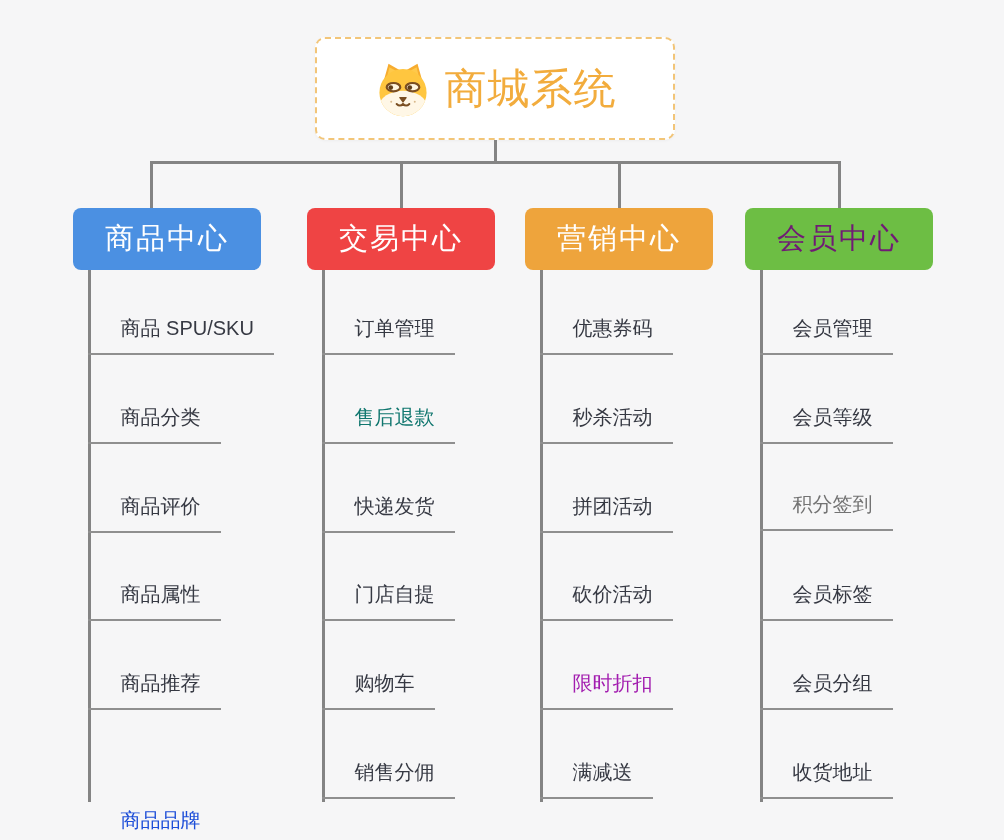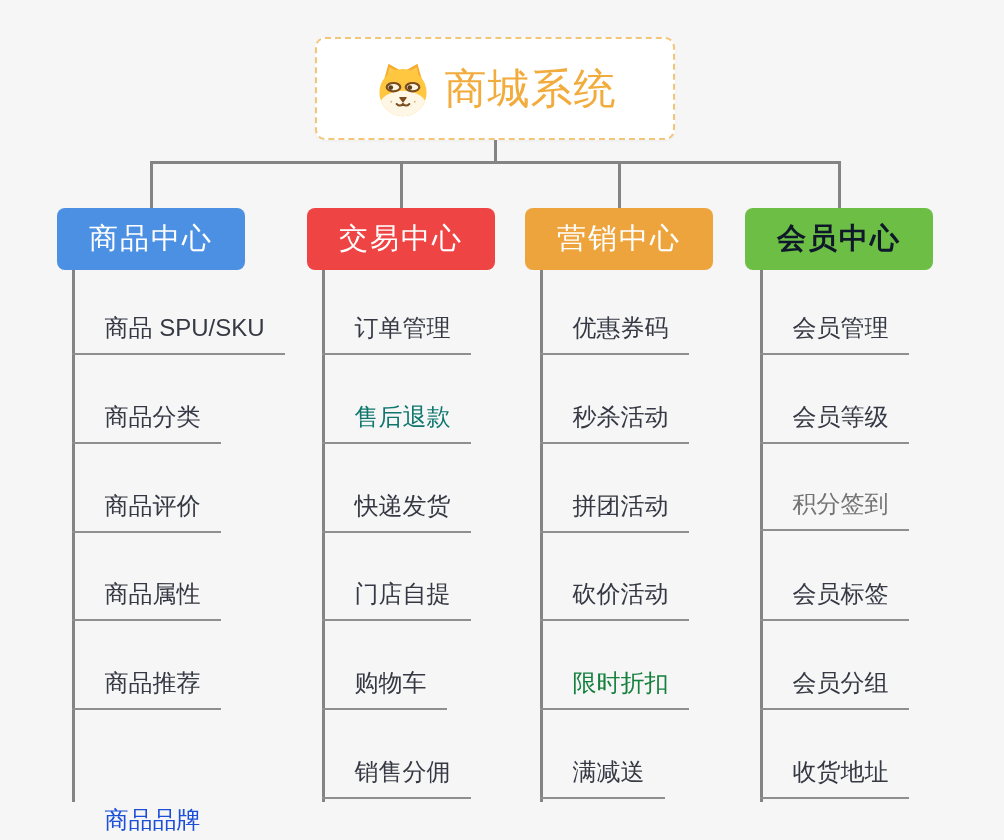--- a/index.html
+++ b/index.html
@@ -29,38 +29,38 @@
   .stem{left:493.5px;top:140px;width:3px;height:23px;}
   .hbar{left:149.5px;top:161px;width:689.5px;height:3px;}
   .drop{width:3px;top:161px;height:48px;}
   .drop-0{left:149.5px;}
   .drop-1{left:399.5px;}
   .drop-2{left:617.5px;}
   .drop-3{left:837.5px;}
 
   
   .branch{position:absolute;top:208px;width:188px;}
-  .branch-0{left:57px;}
+  .branch-0{left:73px;}
   .branch-1{left:307px;}
   .branch-2{left:525px;border-radius:10px;}
   .branch-3{left:745px;}
   .branch-box{
     height:62px;border-radius:8px;
     display:flex;align-items:center;justify-content:center;
     font-size:29px;color:#ffffff;letter-spacing:2px;white-space:nowrap;
     cursor:pointer;
   }
   .trunk{
     position:absolute;left:14.5px;top:62px;height:532px;width:0;
     border-left:3px solid #848484;
   }
   .leaves{position:absolute;left:14.5px;top:62px;width:0;height:532px;}
   .leaf{
     position:absolute;left:0;transform:translateY(-100%);
-    font-size:24px;line-height:30px;color:#363943;
+    font-size:20px;line-height:30px;color:#363943;
     padding:0 20px 10px 33px;
     border-bottom:2px solid #8f8f8f;
     white-space:nowrap;cursor:pointer;
   }
 </style>
 </head>
 <body style="background: rgb(246, 246, 247);">
 
 <div class="canvas">
 
@@ -128,27 +128,27 @@
   </div>
 
   <div class="branch branch-2">
     <div class="branch-box" style="background: rgb(238, 164, 60); color: rgb(255, 255, 255);">营销中心</div>
     <div class="trunk" style="border-left-color: rgb(132, 132, 132);"></div>
     <div class="leaves">
         <div class="leaf" style="top: 85px; border-bottom-color: rgb(143, 143, 143); color: rgb(54, 57, 67);">优惠券码</div>
         <div class="leaf" style="top: 173.8px; border-bottom-color: rgb(143, 143, 143); color: rgb(54, 57, 67);">秒杀活动</div>
         <div class="leaf" style="top: 262.6px; border-bottom-color: rgb(143, 143, 143); color: rgb(54, 57, 67);">拼团活动</div>
         <div class="leaf" style="top: 351.4px; border-bottom-color: rgb(143, 143, 143); color: rgb(54, 57, 67);">砍价活动</div>
-        <div class="leaf" style="top: 440.2px; border-bottom-color: rgb(143, 143, 143); color: #15803d;">限时折扣</div>
+        <div class="leaf" style="top: 440.2px; border-bottom-color: rgb(143, 143, 143); color: #a21caf;">限时折扣</div>
         <div class="leaf" style="top: 529px; border-bottom-color: rgb(143, 143, 143); color: rgb(54, 57, 67);">满减送</div>
       </div>
   </div>
 
   <div class="branch branch-3">
-    <div class="branch-box" style="background: rgb(109, 190, 68); color: #0f172a; font-weight: bold;">会员中心</div>
+    <div class="branch-box" style="background: rgb(109, 190, 68); color: #701a75;">会员中心</div>
     <div class="trunk" style="border-left-color: rgb(132, 132, 132);"></div>
     <div class="leaves">
         <div class="leaf" style="top: 85px; border-bottom-color: rgb(143, 143, 143); color: rgb(54, 57, 67);">会员管理</div>
         <div class="leaf" style="top: 173.8px; border-bottom-color: rgb(143, 143, 143); color: rgb(54, 57, 67);">会员等级</div>
         <div class="leaf" style="top: 261px; border-bottom-color: rgb(143, 143, 143); color: #737373;">积分签到</div>
         <div class="leaf" style="top: 351.4px; border-bottom-color: rgb(143, 143, 143); color: rgb(54, 57, 67);">会员标签</div>
         <div class="leaf" style="top: 440.2px; border-bottom-color: rgb(143, 143, 143); color: rgb(54, 57, 67);">会员分组</div>
         <div class="leaf" style="top: 529px; border-bottom-color: rgb(143, 143, 143); color: rgb(54, 57, 67);">收货地址</div>
       </div>
   </div>

